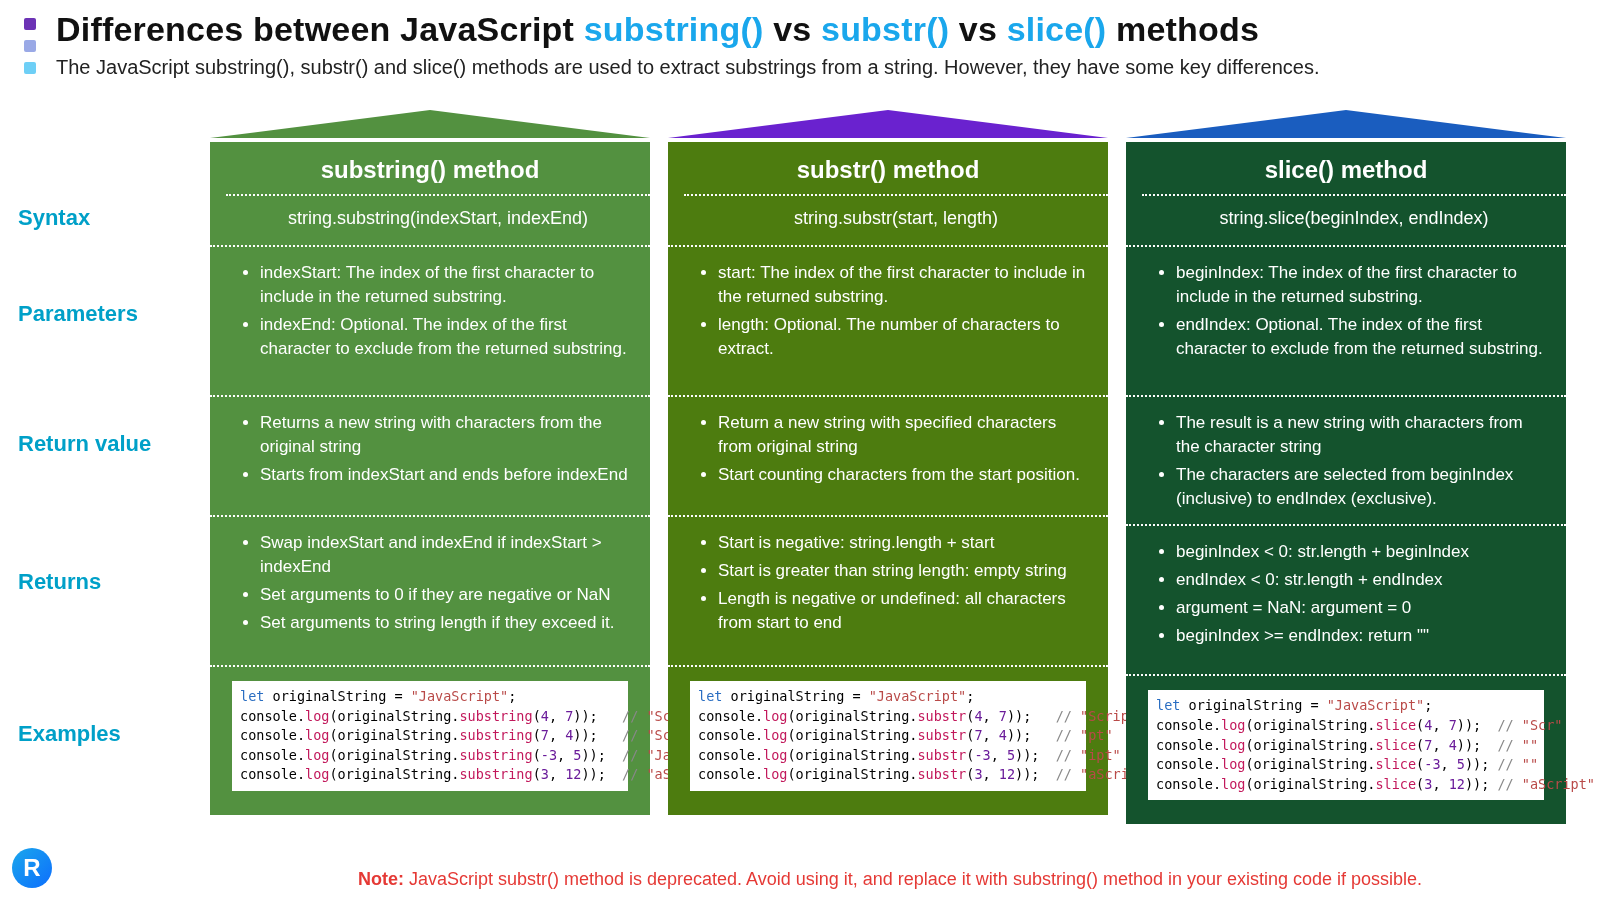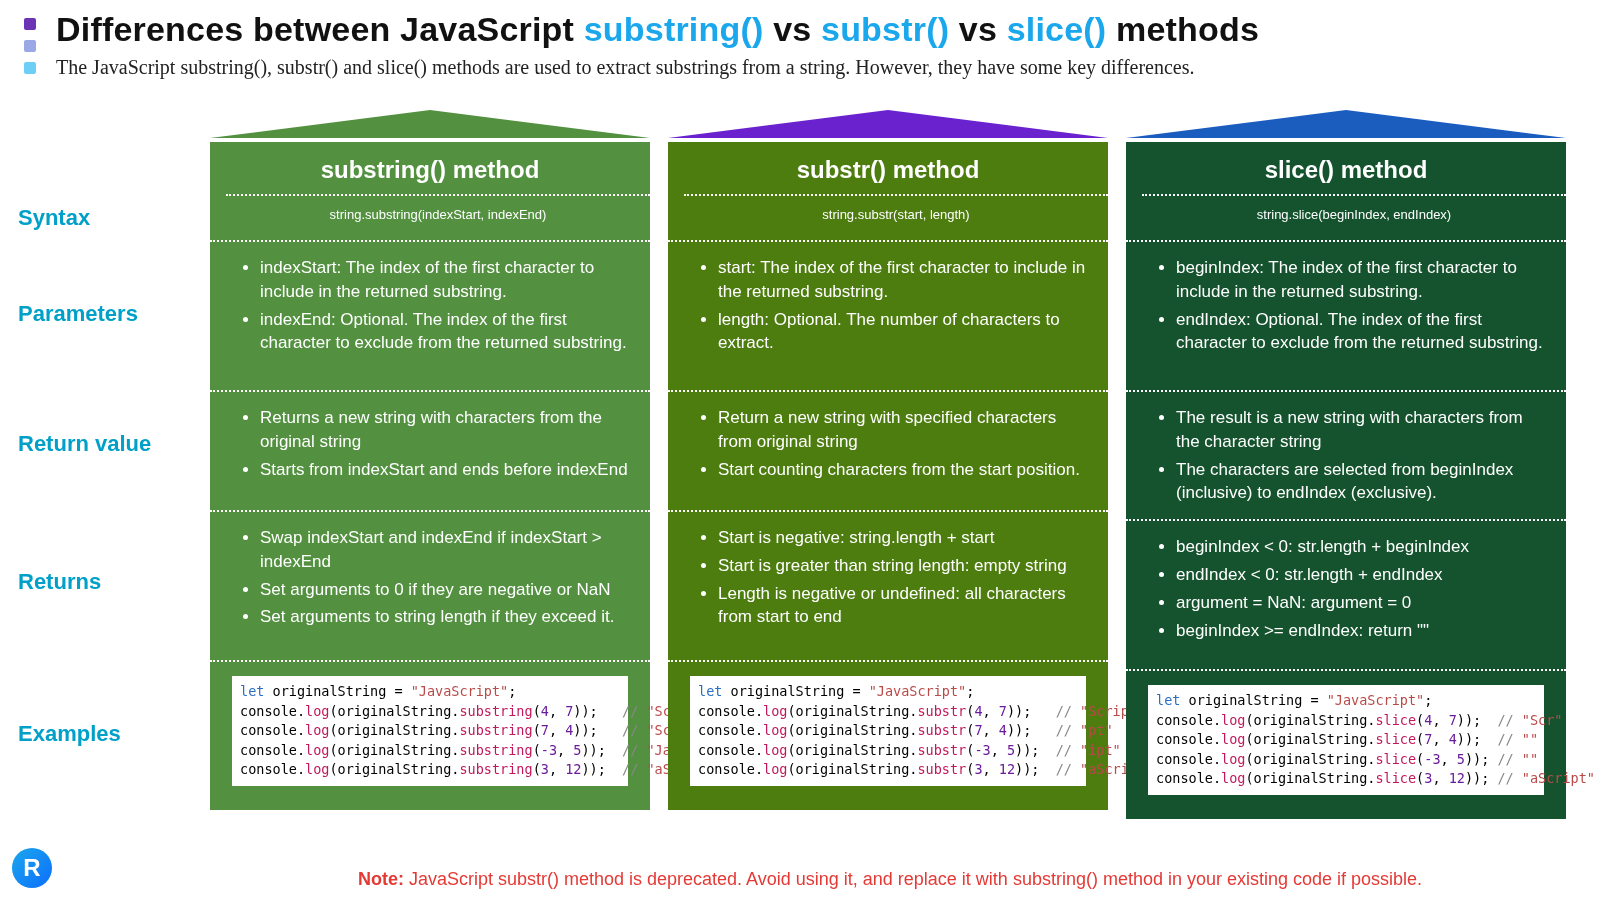--- a/index.html
+++ b/index.html
@@ -7,38 +7,38 @@
     width: 1600px; height: 900px;
     font-family: "Segoe UI", Arial, sans-serif;
     background: #fff; color: #111;
     position: relative; overflow: hidden;
   }
   .decor { position: absolute; left: 24px; top: 18px; display: flex; flex-direction: column; gap: 10px; }
   .decor span { width: 12px; height: 12px; border-radius: 2px; display: block; }
   .d1 { background:#6c33b5; } .d2 { background:#9aa9e6; } .d3 { background:#6ecff6; }
   .title { position:absolute; left:56px; top:10px; font-size:34px; font-weight:600; letter-spacing:.2px; }
   .title .hl { color:#1aa7ec; }
-  .subtitle { position:absolute; left:56px; top:56px; font-size:20px; color:#222;font-family:Liberation Serif, serif; }
+  .subtitle { position:absolute; left:56px; top:56px; font-size:20px; color:#222; }
   .labels { position:absolute; left:18px; top:205px; width:182px; color:#00a0c8; font-weight:700; font-size:22px; }
   .labels div { position:absolute; left:0; }
   .lbl-syntax    { top:0; }
   .lbl-params    { top:96px; }
   .lbl-return    { top:226px; }
   .lbl-behavior  { top:364px; }
   .lbl-examples  { top:516px; }
   .grid { position:absolute; left:210px; top:110px; display:flex; gap:18px; }
   .col { width:440px; }
   .peak { width:100%; height:28px; }
   .col .body { color:#fff; padding:8px 0 10px 0; }
   .col.c0 .body { background:#539140; }
   .col.c1 .body { background:#4d7c0f; }
   .col.c2 .body { background:#14532d; }
   .method-title { text-align:center; font-size:24px; font-weight:700; padding:6px 16px 10px; }
   .cell { padding:10px 22px; font-size:17px; line-height:1.4; border-top:2px dotted #fff; min-height:0; }
-  .cell.syntax { text-align:center; font-size:13px; padding:10px 8px 14px;margin-left:16px; }
+  .cell.syntax { text-align:center; font-size:18px; padding:10px 8px 14px;margin-left:16px; }
   .cell ul { list-style:disc; margin-left:28px; }
   .cell li { margin:4px 0; }
   .example { background:#fff; color:#000; font-family:"Consolas","Menlo",monospace;
              font-size:13.5px; padding:6px 8px; margin:4px 0; line-height:1.45; white-space:pre; }
   .kw-let { color:#2a6ec2; } .kw-str { color:#b94a48; } .kw-fn { color:#c2185b; }
   .kw-num { color:#6a1b9a; } .kw-cmt { color:#888; }
   .note { position:absolute; left:210px; right:30px; bottom:10px; text-align:center; font-size:18px; color:#e53935; }
   .note b { color:#e53935; font-weight:700; }
   .logo { position:absolute; left:12px; bottom:12px; width:40px; height:40px; border-radius:50%;
           background:linear-gradient(135deg,#1aa7ec,#0d6efd); display:flex; align-items:center; justify-content:center;

